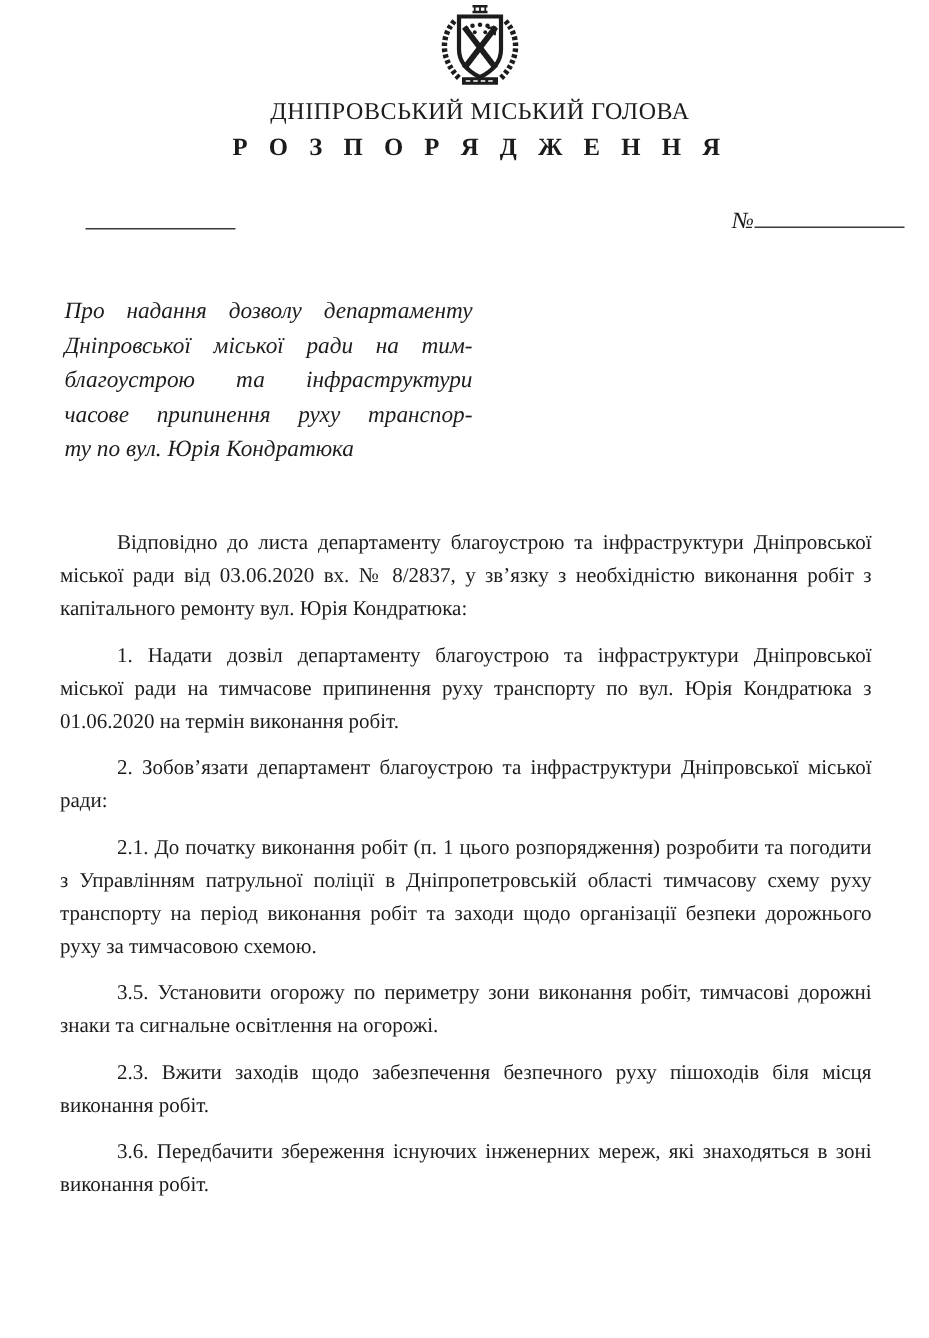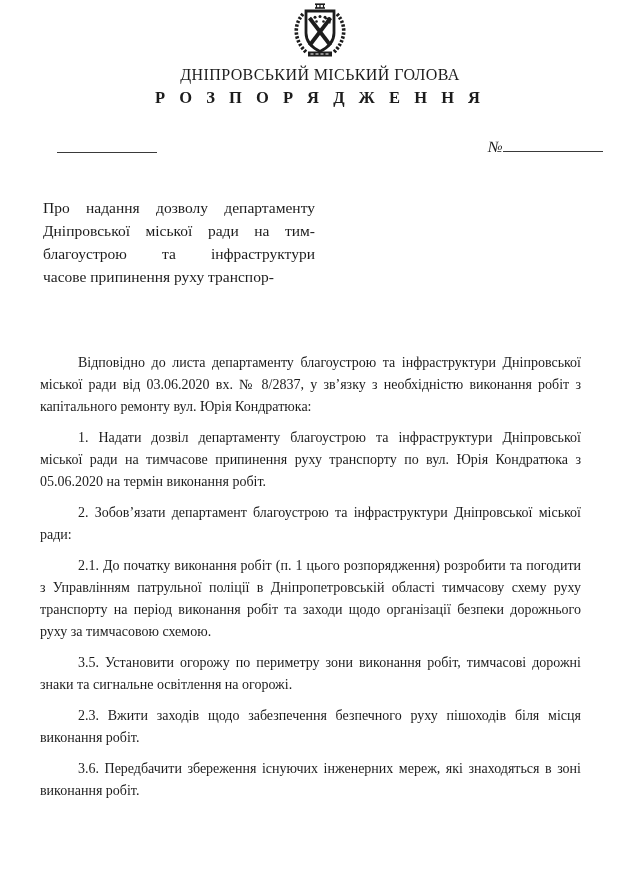--- a/index.html
+++ b/index.html
@@ -66,20 +66,21 @@
     position: absolute;
     left: 43px; top: 196px;
     width: 272px;
     font-size: 15.5px;
     line-height: 23px;
   }
   .subject .t-line {
     text-align: justify;
     text-align-last: justify;
     white-space: nowrap;
+    font-style: italic;
   }
   .subject .t-line:last-child {
     text-align-last: left;
   }
   .body-text {
     position: absolute;
     left: 40px; top: 352px;
     width: 541px;
     font-size: 14px;
     line-height: 22px;
@@ -139,25 +140,26 @@
   <div class="ref-row">
     <span class="date-line"></span>
     <span class="num-group"><span class="num-label">№</span><span class="num-line"></span></span>
   </div>
 
   <div class="subject">
     <div class="t-line">Про надання дозволу департаменту</div>
     <div class="t-line">Дніпровської міської ради на тим-</div>
     <div class="t-line">благоустрою та інфраструктури</div>
     <div class="t-line">часове припинення руху транспор-</div>
+    <div class="t-line">ту по вул. Юрія Кондратюка</div>
   </div>
 
   <div class="body-text">
     <p>Відповідно до листа департаменту благоустрою та інфраструктури Дні­провської міської ради від 03.06.2020 вх. № 8/2837, у зв’язку з необхідністю ви­конання робіт з капітального ремонту вул. Юрія Кондратюка:</p>
-    <p>1. Надати дозвіл департаменту благоустрою та інфраструктури Дніпров­ської міської ради на тимчасове припинення руху транспорту по вул. Юрія Кон­дратюка з 05.06.2020 на термін виконання робіт.</p>
+    <p>1. Надати дозвіл департаменту благоустрою та інфраструктури Дніпров­ської міської ради на тимчасове припинення руху транспорту по вул. Юрія Кон­дратюка з 01.06.2020 на термін виконання робіт.</p>
     <p>2. Зобов’язати департамент благоустрою та інфраструктури Дніпровської міської ради:</p>
     <p>2.1. До початку виконання робіт (п. 1 цього розпорядження) розробити та погодити з Управлінням патрульної поліції в Дніпропетровській області тимча­сову схему руху транспорту на період виконання робіт та заходи щодо організа­ції безпеки дорожнього руху за тимчасовою схемою.</p>
     <p>3.5. Установити огорожу по периметру зони виконання робіт, тимчасові дорожні знаки та сигнальне освітлення на огорожі.</p>
     <p>2.3. Вжити заходів щодо забезпечення безпечного руху пішоходів біля місця виконання робіт.</p>
     <p>3.6. Передбачити збереження існуючих інженерних мереж, які знаходяться в зоні виконання робіт.</p>
   </div>
 
 </div>
 
 </body></html>

